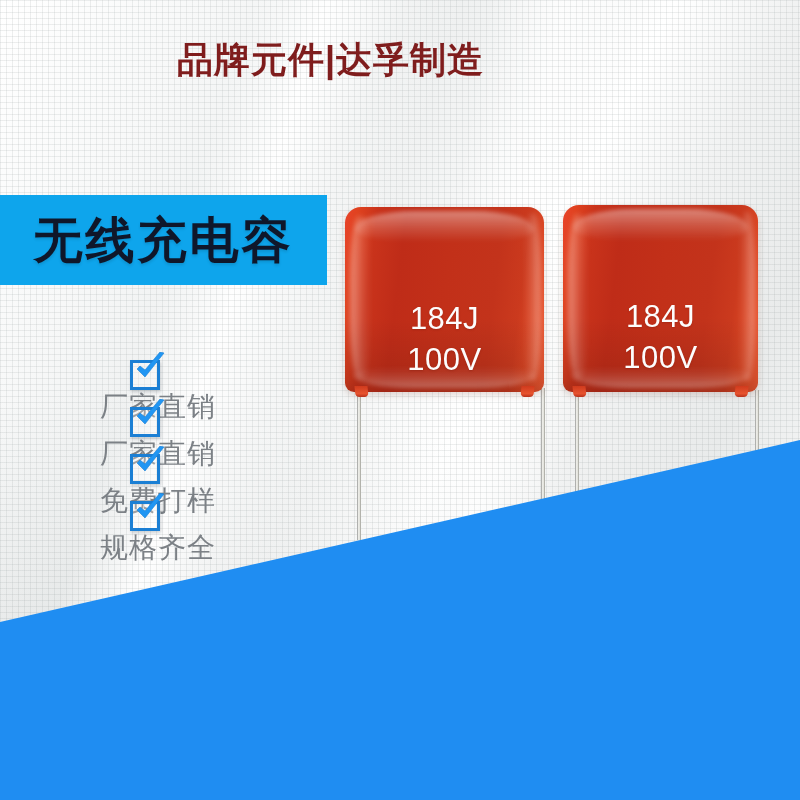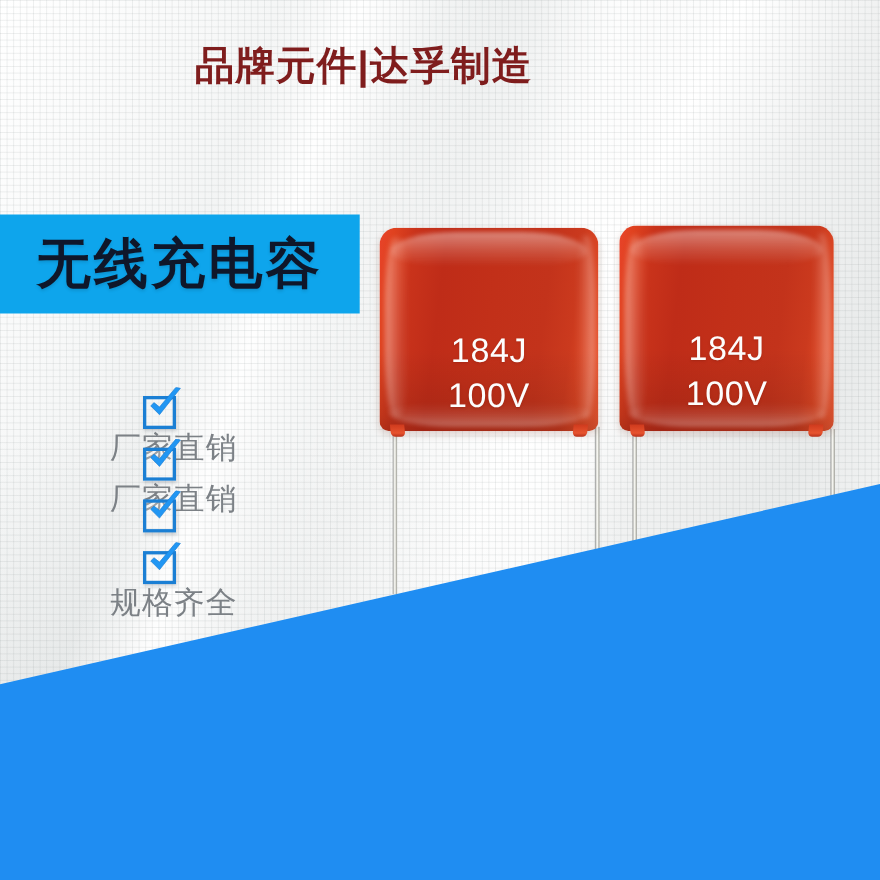--- a/index.html
+++ b/index.html
@@ -316,20 +316,21 @@
     </div>
 
     <div class="feature-row">
       <span class="check-icon">
         <span class="box"></span>
         <svg class="tick" viewBox="0 0 32 32" aria-hidden="true">
           <path d="M3 17 L11 25 L30 1 L26 0 L11 18 L6 14 Z" fill="#2196F3"></path>
           <path d="M3 17 L11 25 L30 1 L26 0 L11 18 L6 14 Z" fill="none" stroke="#1b7fd4" stroke-width=".6"></path>
         </svg>
       </span>
+      <span class="feature-label">免费打样</span>
     </div>
 
     <div class="feature-row">
       <span class="check-icon">
         <span class="box"></span>
         <svg class="tick" viewBox="0 0 32 32" aria-hidden="true">
           <path d="M3 17 L11 25 L30 1 L26 0 L11 18 L6 14 Z" fill="#2196F3"></path>
           <path d="M3 17 L11 25 L30 1 L26 0 L11 18 L6 14 Z" fill="none" stroke="#1b7fd4" stroke-width=".6"></path>
         </svg>
       </span>

